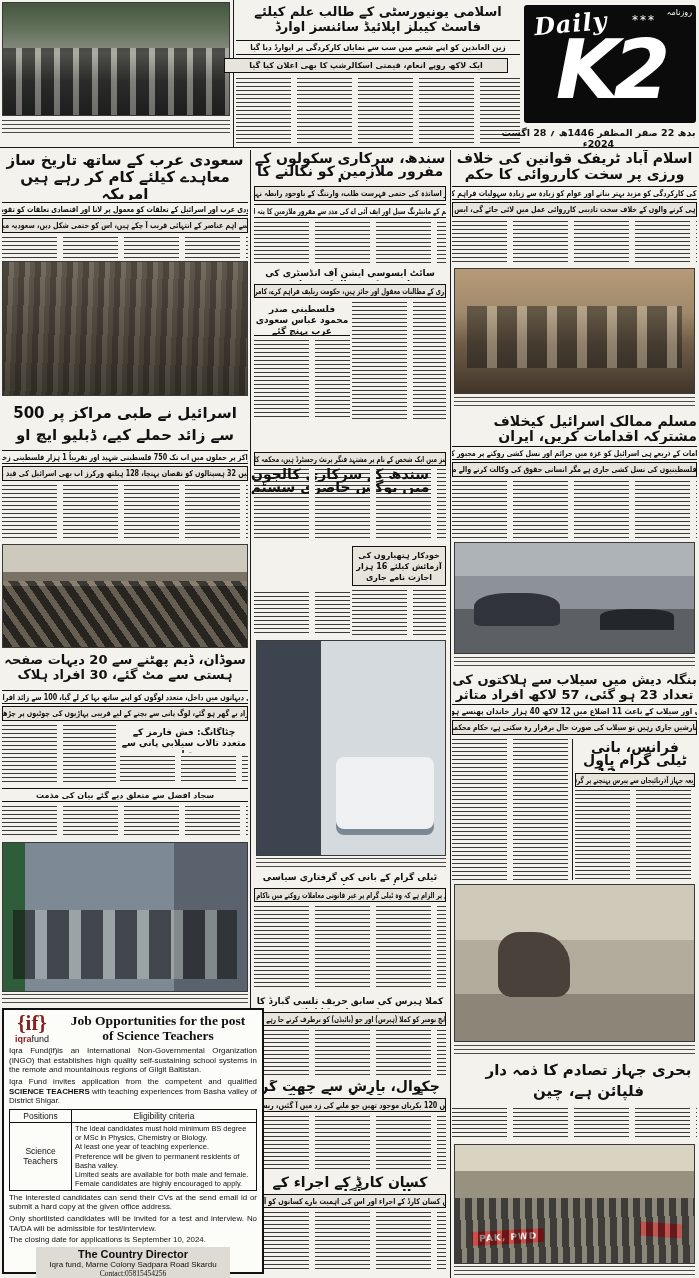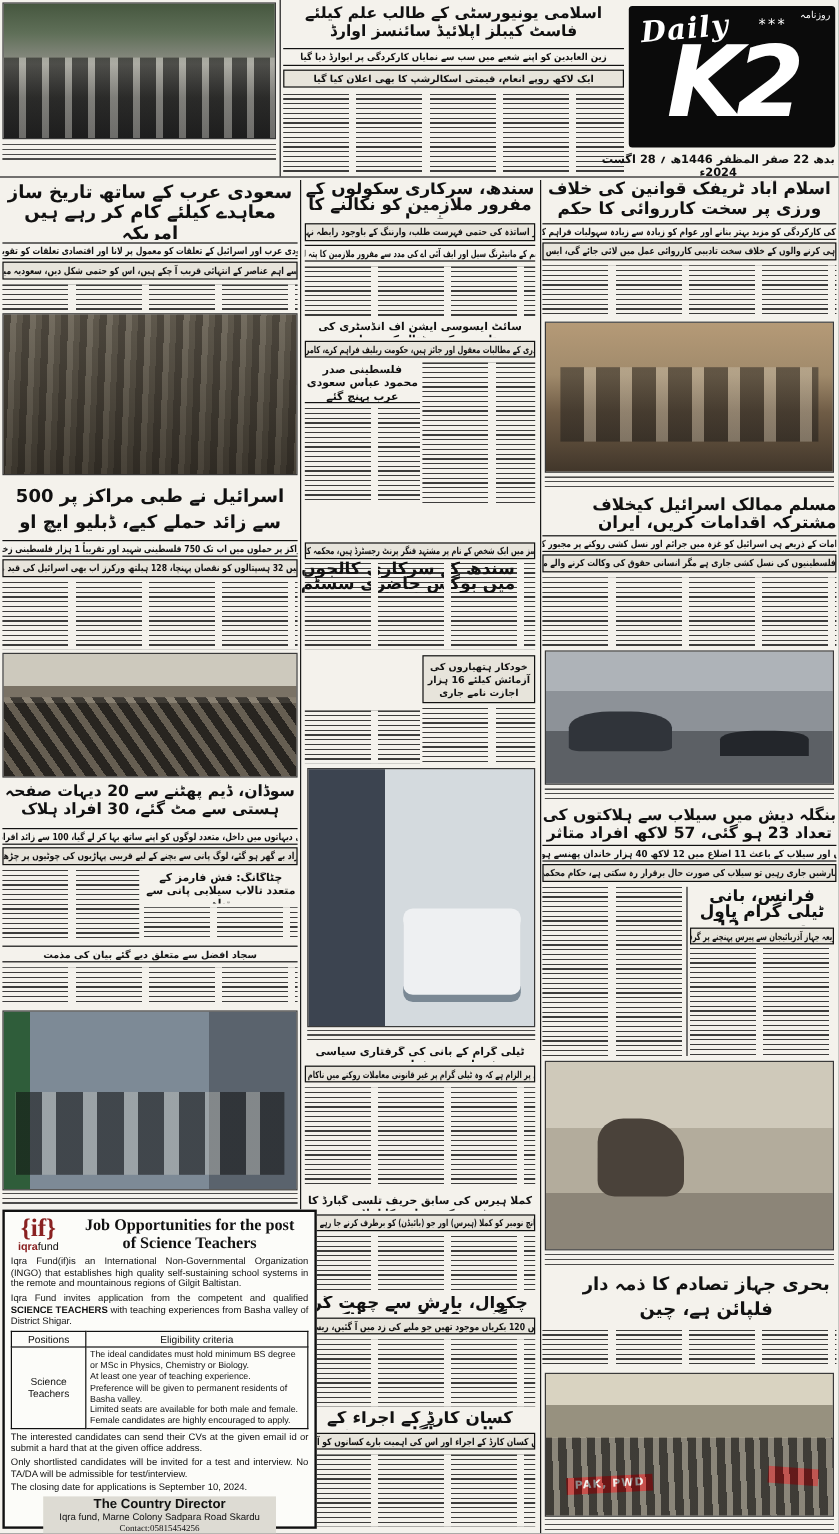--- a/index.html
+++ b/index.html
@@ -100,21 +100,21 @@
 <div class="page">
 
   <div class="ph ph-award abs" style="left:2px;top:2px;width:228px;height:114px;"></div>
   <div class="abs cap-lines" style="left:2px;top:120px;width:228px;height:14px;"></div>
   <div class="vr" style="left:233px;top:0;height:147px;"></div>
 
   <div class="abs urdu head-lg" style="left:236px;top:4px;width:284px;height:32px;">اسلامی یونیورسٹی کے طالب علم کیلئے فاسٹ کیبلز اپلائیڈ سائنسز اوارڈ</div>
   <div class="abs bar" style="left:236px;top:40px;width:284px;height:15px;">
       <span class="fit sq9">زین العابدین کو اپنے شعبے میں سب سے نمایاں کارکردگی پر ایوارڈ دیا گیا</span>
     </div>
-  <div class="abs bar boxed" style="left:236px;top:58px;width:284px;height:15px;">
+  <div class="abs bar boxed" style="left:224px;top:58px;width:284px;height:15px;">
       <span class="fit">ایک لاکھ روپے انعام، قیمتی اسکالرشپ کا بھی اعلان کیا گیا</span>
     </div>
   <div class="abs body-lines" style="left:236px;top:78px;width:284px;height:66px;"></div>
 
   <div class="masthead" style="left:524px;top:5px;width:172px;height:118px;">
     <span class="mh-daily">Daily</span>
     <span class="mh-stars">***</span>
     <span class="mh-label">روزنامہ</span>
     <div class="mh-k2">K2</div>
   </div>
@@ -290,21 +290,21 @@
         <td>
           <div class="crit">The ideal candidates must hold minimum BS degree or MSc in Physics, Chemistry or Biology.</div>
           <div class="crit">At least one year of teaching experience.</div>
           <div class="crit">Preference will be given to permanent residents of Basha valley.</div>
           <div class="crit">Limited seats are available for both male and female.</div>
           <div class="crit">Female candidates are highly encouraged to apply.</div>
         </td>
       </tr>
     </tbody>
       </table>
-    <p class="notes">The interested candidates can send their CVs at the given email id or submit a hard that at the given office address.</p>
+    <p class="notes">The interested candidates can send their CVs at the send email id or submit a hard copy at the given office address.</p>
     <p>Only shortlisted candidates will be invited for a test and interview. No TA/DA will be admissible for test/interview.</p>
     <p>The closing date for applications is September 10, 2024.</p>
     <div class="sig">
       <div class="sig-title">The Country Director</div>
       <div class="sig-addr">Iqra fund, Marne Colony Sadpara Road Skardu</div>
       <div class="sig-contact">Contact:05815454256</div>
       <div class="sig-email"><span>Email: </span><a href="#">jobs.pakistan@iqrafund.org</a></div>
     </div>
   </div>
 

